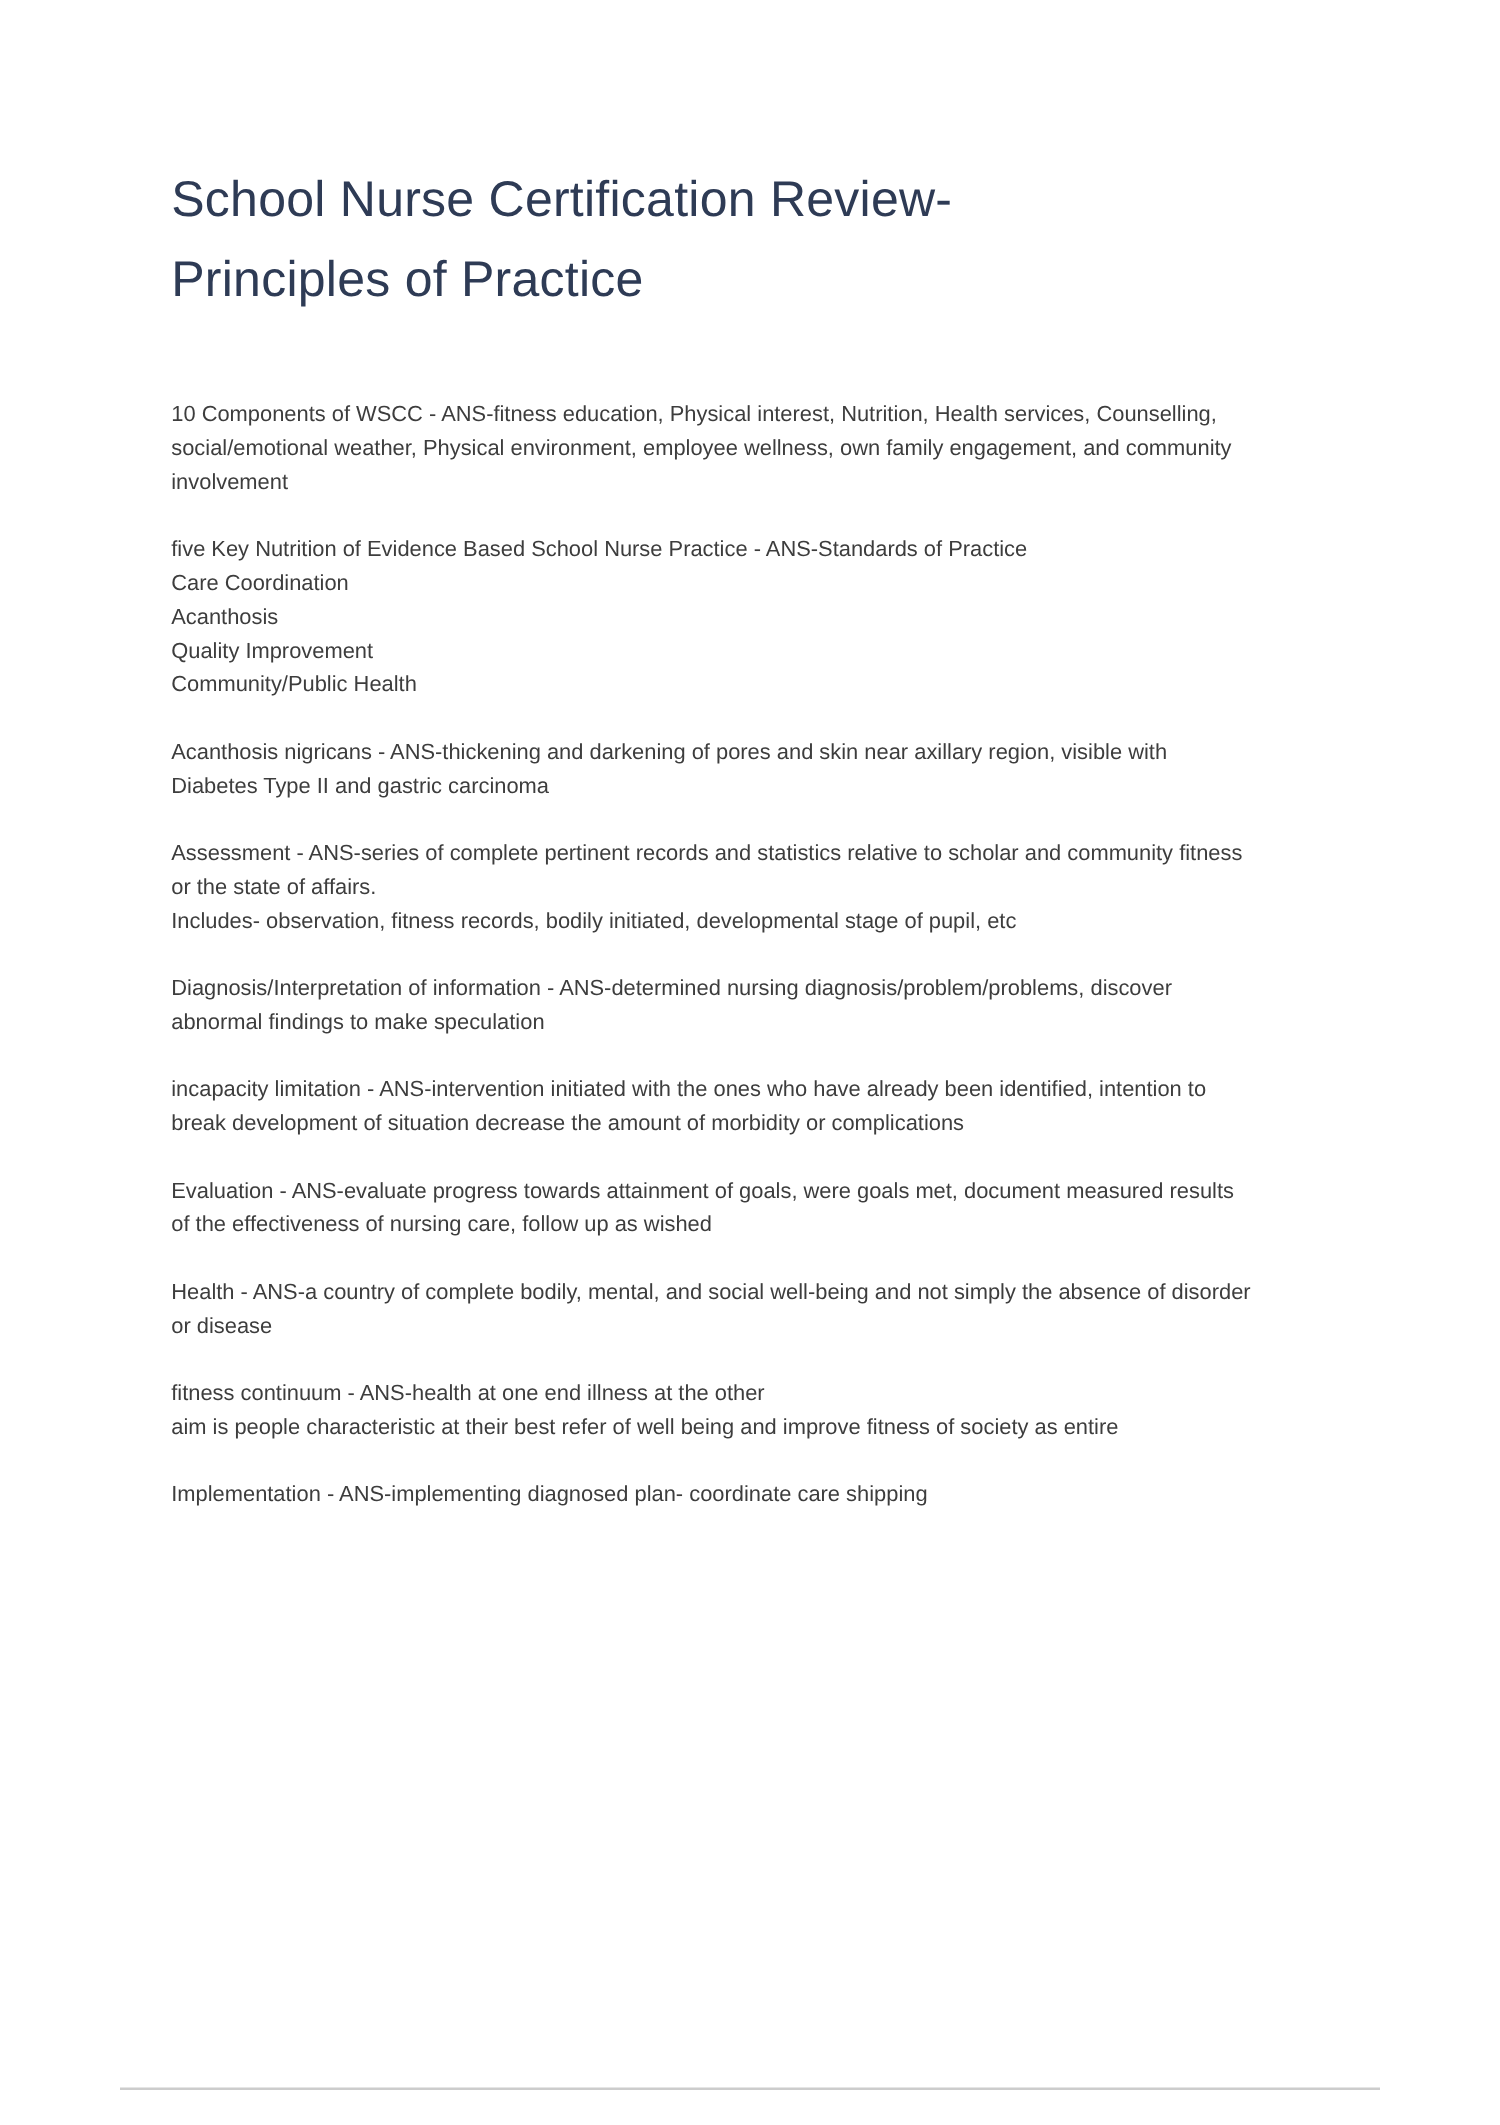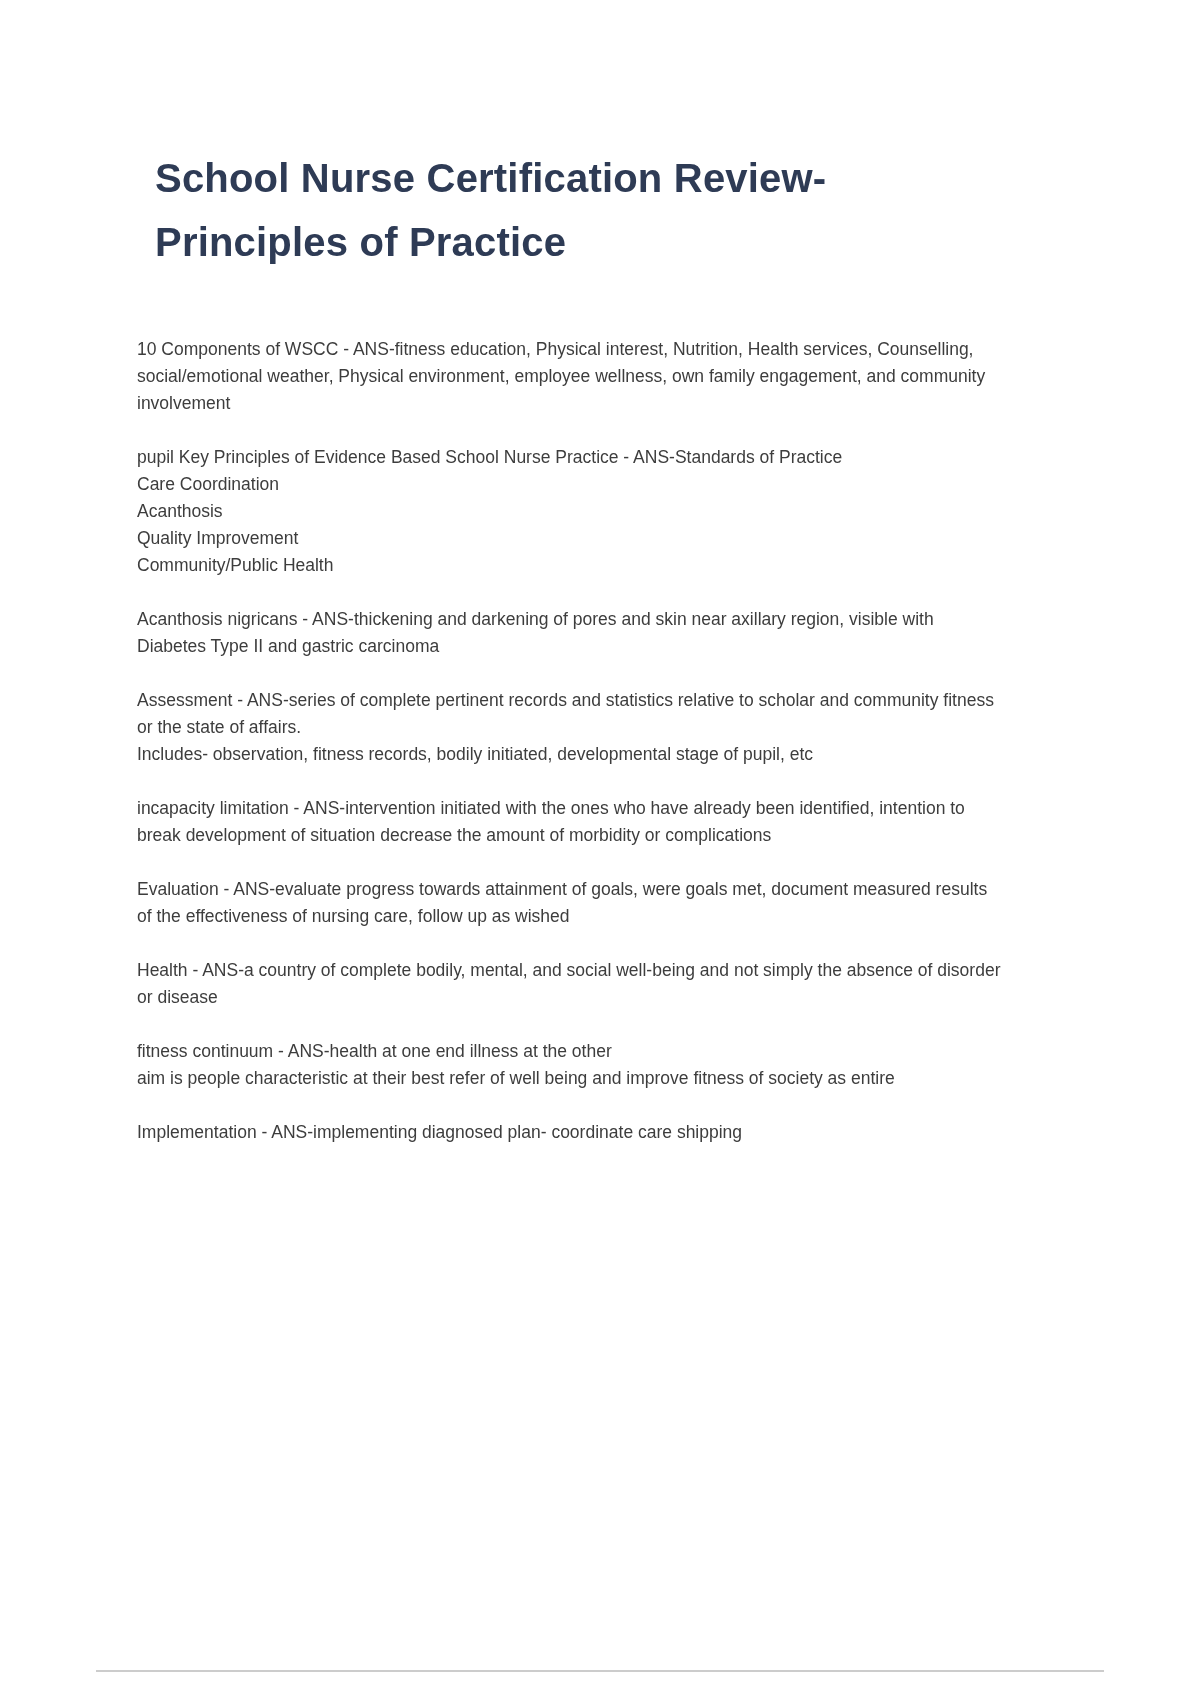--- a/index.html
+++ b/index.html
@@ -18,24 +18,24 @@
     position: relative;
     width: 1200px;
     height: 1700px;
     background: var(--page-bg, #ffffff);
   }
   .content {
     padding: 128px 0 0 137px;
     width: 865px;
   }
   .doc-title {
-    margin: 18px;
+    margin: 0;
     color: var(--title-color, #2e3b55);
     font-size: 40px;
-    font-weight: 700;
+    font-weight: 400;
     line-height: 64px;
     letter-spacing: 0.2px;
     width: 900px;
   }
   .doc-title .title-line {
     display: block;
   }
   .doc-body {
     margin-top: 62px;
     color: var(--body-color, #3d3d3d);
@@ -66,32 +66,35 @@
     <h1 class="doc-title">
       <span class="title-line">School Nurse Certification Review-</span>
       <span class="title-line">Principles of Practice</span>
     </h1>
     <div class="doc-body">
 
     <div class="paragraph">
           <div class="line">10 Components of WSCC - ANS-fitness education, Physical interest, Nutrition, Health services, Counselling, social/emotional weather, Physical environment, employee wellness, own family engagement, and community involvement</div>
         </div>
         <div class="paragraph">
-          <div class="line">pupil Key Principles of Evidence Based School Nurse Practice - ANS-Standards of Practice</div>
+          <div class="line">five Key Nutrition of Evidence Based School Nurse Practice - ANS-Standards of Practice</div>
           <div class="line">Care Coordination</div>
           <div class="line">Acanthosis</div>
           <div class="line">Quality Improvement</div>
           <div class="line">Community/Public Health</div>
         </div>
         <div class="paragraph">
           <div class="line">Acanthosis nigricans - ANS-thickening and darkening of pores and skin near axillary region, visible with Diabetes Type II and gastric carcinoma</div>
         </div>
         <div class="paragraph">
           <div class="line">Assessment - ANS-series of complete pertinent records and statistics relative to scholar and community fitness or the state of affairs.</div>
           <div class="line">Includes- observation, fitness records, bodily initiated, developmental stage of pupil, etc</div>
+        </div>
+        <div class="paragraph">
+          <div class="line">Diagnosis/Interpretation of information - ANS-determined nursing diagnosis/problem/problems, discover abnormal findings to make speculation</div>
         </div>
         <div class="paragraph">
           <div class="line">incapacity limitation - ANS-intervention initiated with the ones who have already been identified, intention to break development of situation decrease the amount of morbidity or complications</div>
         </div>
         <div class="paragraph">
           <div class="line">Evaluation - ANS-evaluate progress towards attainment of goals, were goals met, document measured results of the effectiveness of nursing care, follow up as wished</div>
         </div>
         <div class="paragraph">
           <div class="line">Health - ANS-a country of complete bodily, mental, and social well-being and not simply the absence of disorder or disease</div>
         </div>

